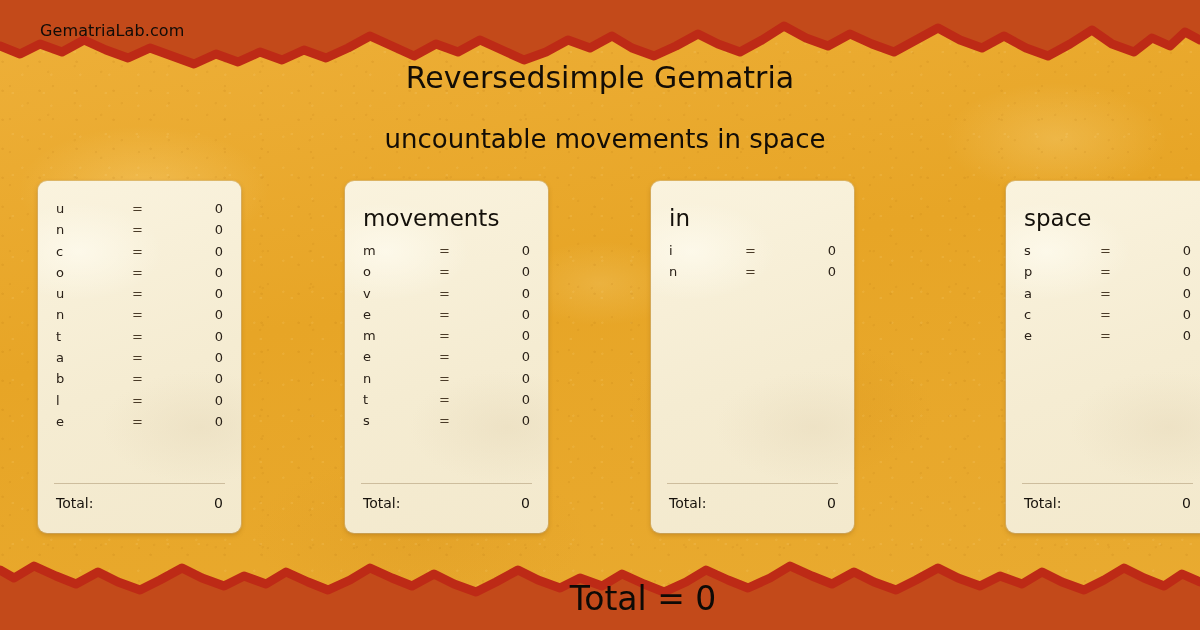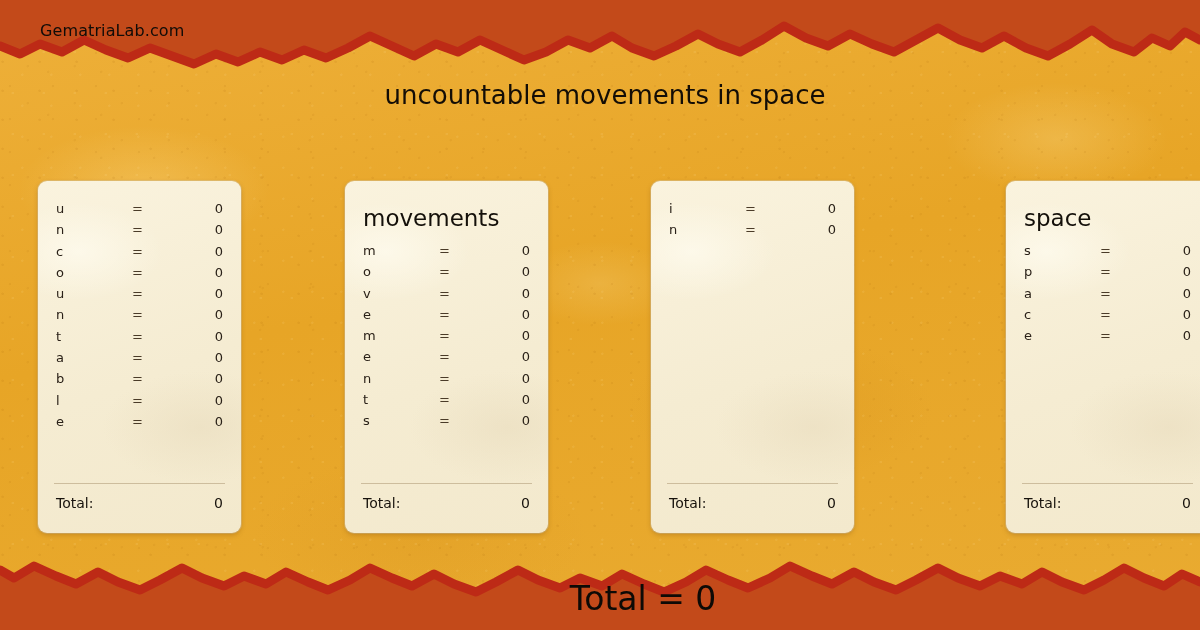--- a/index.html
+++ b/index.html
@@ -204,20 +204,21 @@
   <div class="band band-bottom">
     <svg width="1200" height="78" viewBox="0 0 1200 78" preserveAspectRatio="none">
       <path d="M0,78 H1200 V30 L1182,22 L1164,34 L1144,26 L1124,16 L1104,28 L1084,38 L1062,30 L1042,20 L1022,32 L1000,24 L980,34 L958,26 L938,16 L916,28 L896,38 L874,30 L854,20 L832,32 L812,24 L790,14 L770,26 L748,36 L728,28 L706,18 L686,30 L664,40 L644,32 L622,22 L602,34 L580,26 L560,36 L538,28 L518,18 L496,30 L476,40 L454,32 L434,22 L412,34 L392,26 L370,16 L350,28 L328,38 L308,30 L286,20 L266,32 L244,24 L224,34 L202,26 L182,16 L160,28 L140,38 L118,30 L98,20 L76,32 L56,24 L34,14 L14,26 L0,18 Z" fill="#c34a1a"></path>
       <path d="M0,18 L14,26 L34,14 L56,24 L76,32 L98,20 L118,30 L140,38 L160,28 L182,16 L202,26 L224,34 L244,24 L266,32 L286,20 L308,30 L328,38 L350,28 L370,16 L392,26 L412,34 L434,22 L454,32 L476,40 L496,30 L518,18 L538,28 L560,36 L580,26 L602,34 L622,22 L644,32 L664,40 L686,30 L706,18 L728,28 L748,36 L770,26 L790,14 L812,24 L832,32 L854,20 L874,30 L896,38 L916,28 L938,16 L958,26 L980,34 L1000,24 L1022,32 L1042,20 L1062,30 L1084,38 L1104,28 L1124,16 L1144,26 L1164,34 L1182,22 L1200,30" fill="none" stroke="#bd2a16" stroke-width="9" stroke-linejoin="round" stroke-linecap="round"></path>
     </svg>
   </div>
 
   <div class="site-tag">GematriaLab.com</div>
 
   <div class="heading-wrap">
+    <div class="title-main">Reversedsimple Gematria</div>
     <div class="title-sub">uncountable movements in space</div>
   </div>
 
   <div id="cards">
 
     <div class="card card-1">
       <div class="letters">
         <div class="letter-row">
             <span class="lr-char">u</span>
             <span class="lr-eq">=</span>
@@ -335,20 +336,21 @@
       <div class="card-total">
         <div class="total-rule"></div>
         <div class="total-row">
           <span class="tr-label">Total:</span>
           <span class="tr-val">0</span>
         </div>
       </div>
     </div>
 
     <div class="card card-3">
+      <div class="card-title">in</div>
       <div class="letters">
         <div class="letter-row">
             <span class="lr-char">i</span>
             <span class="lr-eq">=</span>
             <span class="lr-val">0</span>
           </div>
         <div class="letter-row">
             <span class="lr-char">n</span>
             <span class="lr-eq">=</span>
             <span class="lr-val">0</span>

